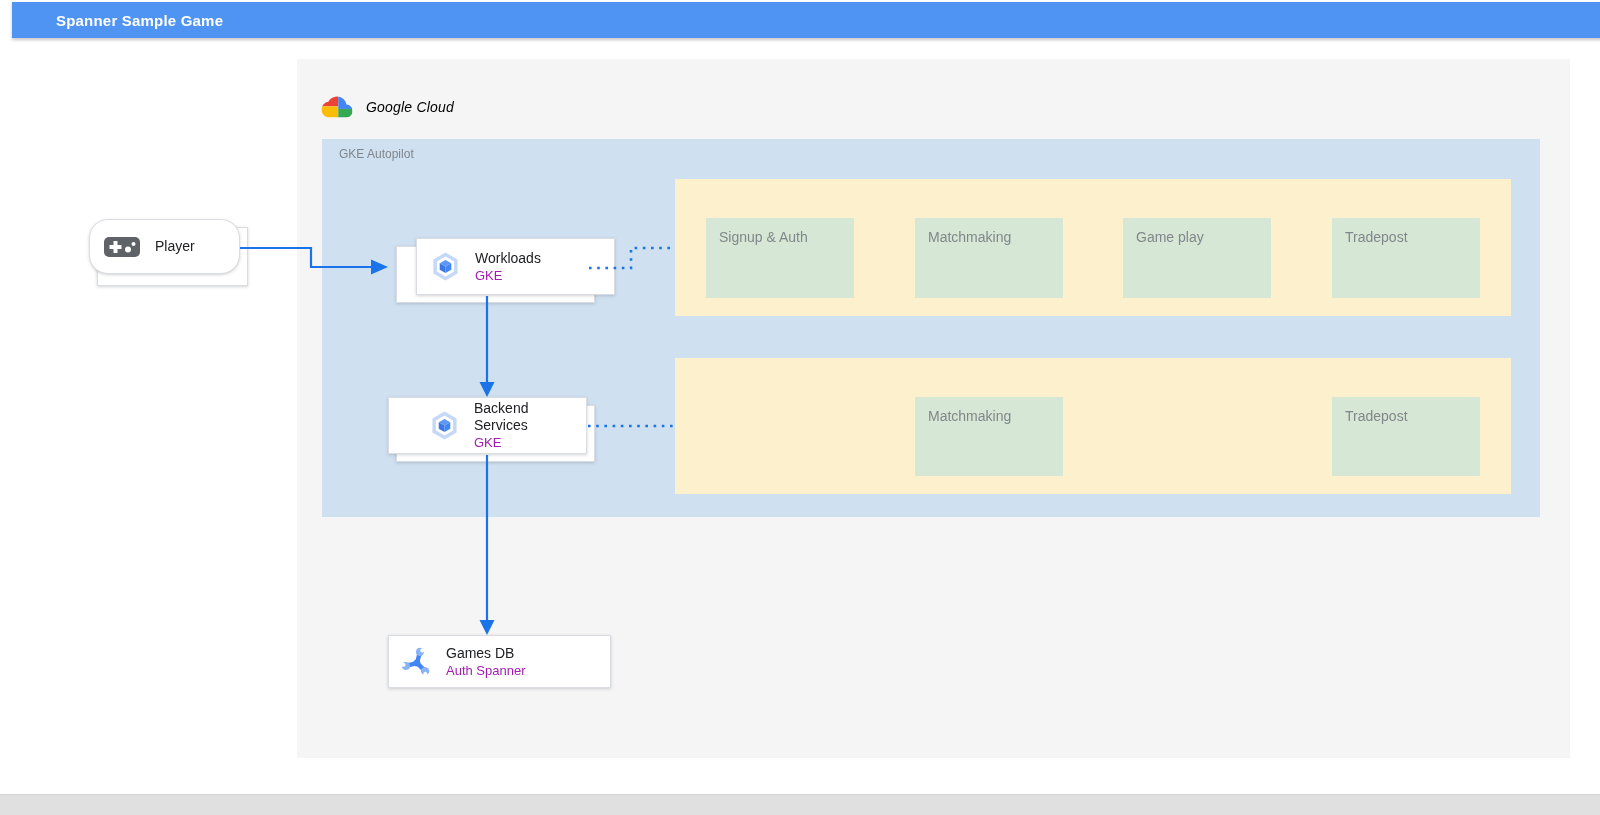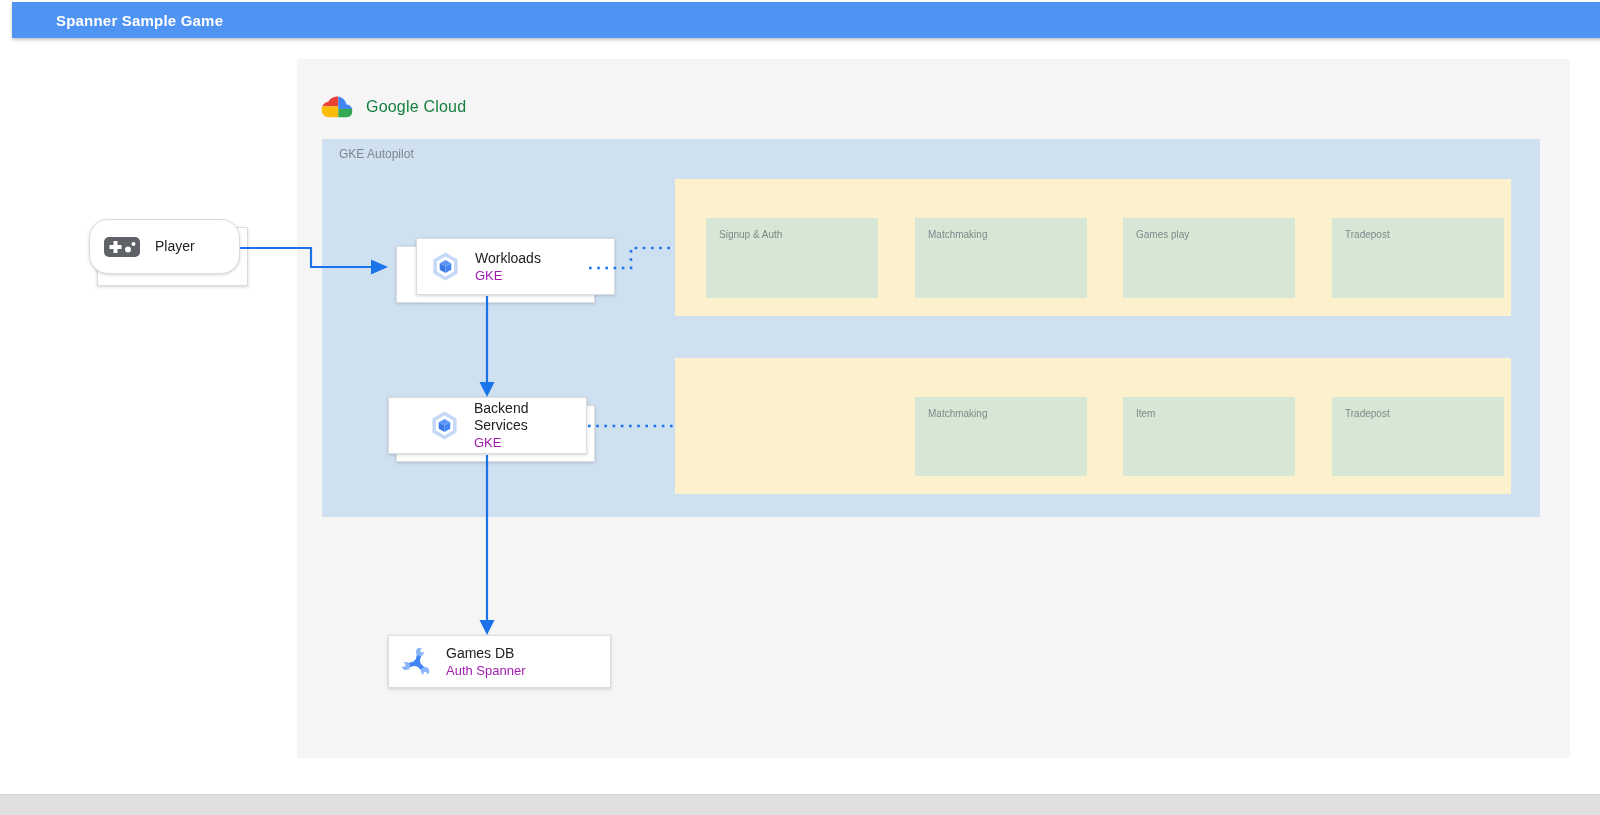--- a/index.html
+++ b/index.html
@@ -12,33 +12,33 @@
     background:#5094f3; box-shadow:0 2px 3px rgba(0,0,0,0.22);
     display:flex; align-items:center; padding-left:44px;
   }
   .app-header .title { color:#ffffff; font-size:15px; font-weight:bold; letter-spacing:.2px; }
 
   
   .canvas { position:absolute; left:297px; top:59px; width:1273px; height:699px; background:#f5f5f6; }
 
   
   .brand { position:absolute; left:321px; top:92px; display:flex; align-items:center; gap:13px; height:30px; }
-  .brand .wordmark { font-size:16px; color:#15803d; letter-spacing:.2px; }
+  .brand .wordmark { font-size:14px; color:#000000; letter-spacing:.2px;font-style:italic; }
 
   
   .gke-region { position:absolute; left:322px; top:139px; width:1218px; height:378px; background:#cfe0f1; }
   .gke-label { position:absolute; left:339px; top:147px; font-size:12px; color:#80868b; }
 
   
   .svc-group { position:absolute; left:675px; width:836px; background:#fcf0cd; }
   .svc-group.g1 { top:179px; height:137px; }
   .svc-group.g2 { top:358px; height:136px; }
 
-  .svc-cell { position:absolute; width:172px; background:#d6e8d5; padding:11px 15px 0 13px;
-              font-size:10px; color:#80868b; }
+  .svc-cell { position:absolute; width:148px; background:#d6e8d5; padding:11px 15px 0 13px;
+              font-size:14px; color:#80868b; }
   .row1 { top:218px; height:80px; }
   .row2 { top:397px; height:79px; }
   .cx1 { left:706px; } .cx2 { left:915px; } .cx3 { left:1123px; } .cx4 { left:1332px; }
 
   
   .card, .card-back {
     position:absolute; background:#ffffff; border:1px solid #d9dce0;
     box-shadow:0 1px 3px rgba(60,64,67,0.22);
   }
   .card { z-index:3; display:flex; align-items:center; padding-left:13px; gap:14px; }
@@ -96,25 +96,24 @@
   </div>
 
   <div class="gke-region"></div>
   <div class="gke-label">GKE Autopilot</div>
 
   <div class="svc-group g1"></div>
   <div class="svc-group g2"></div>
 
   <div class="svc-cell row1 cx1">Signup &amp; Auth</div>
   <div class="svc-cell row1 cx2">Matchmaking</div>
-  <div class="svc-cell row1 cx3">Games play</div>
+  <div class="svc-cell row1 cx3">Game play</div>
   <div class="svc-cell row1 cx4">Tradepost</div>
 
   <div class="svc-cell row2 cx2">Matchmaking</div>
-  <div class="svc-cell row2 cx3">Item</div>
   <div class="svc-cell row2 cx4">Tradepost</div>
 
   <div class="card-back player-back"></div>
   <div class="card player-card">
     <span class="icon">
       <svg width="38" height="22" viewBox="0 0 38 22">
         <rect x="1" y="1" width="36" height="20" rx="5" fill="#5f6368"></rect>
         <rect x="6.5" y="9" width="12" height="4" fill="#ffffff"></rect>
         <rect x="10.5" y="5" width="4" height="12" fill="#ffffff"></rect>
         <circle cx="25" cy="13.5" r="3" fill="#ffffff"></circle>

